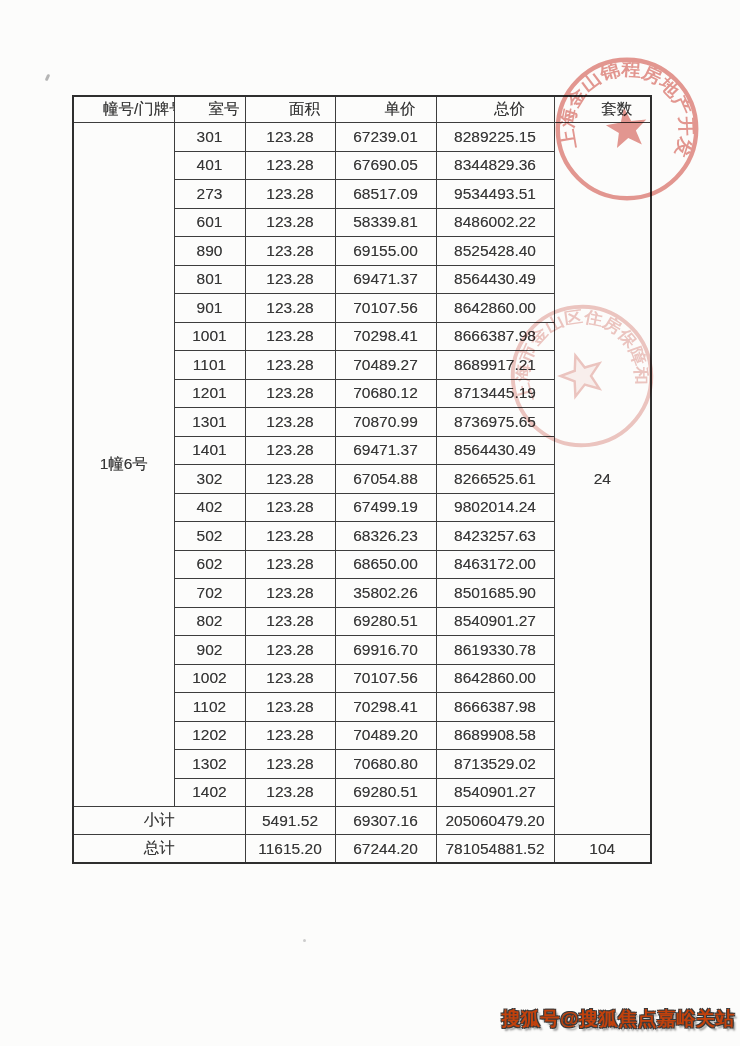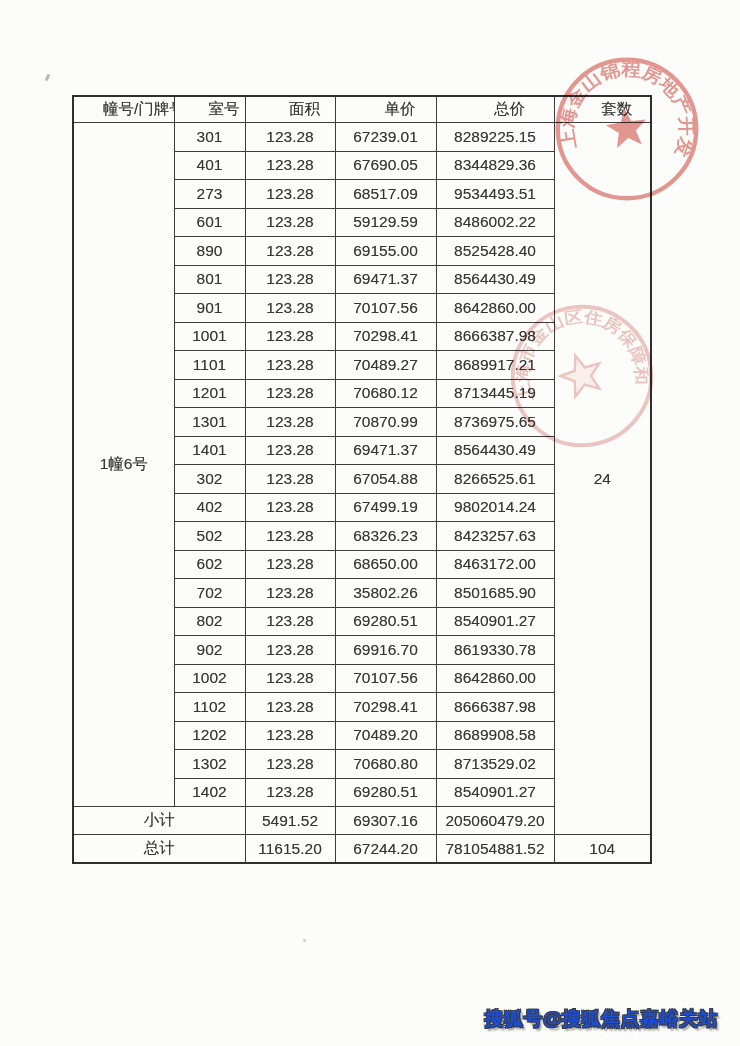--- a/index.html
+++ b/index.html
@@ -31,23 +31,23 @@
   
   .stamp{
     position:absolute;pointer-events:none;
     mix-blend-mode:multiply;
   }
   .stamp text{font-family:"DejaVu Sans","Liberation Sans",sans-serif;font-weight:600;}
   #stamp-company{left:549px;top:51px;opacity:.62;}
   #stamp-authority{left:504px;top:298px;opacity:.5;transform:rotate(-6deg);}
   
   .watermark{
-    position:absolute;right:22px;top:1006px;
+    position:absolute;right:5px;top:1006px;
     font-size:19px;font-weight:700;letter-spacing:.5px;
-    color:#1d4ed8;
+    color:#c2410c;
     text-shadow:-1px -1px 0 #3a3a3a,1px -1px 0 #3a3a3a,-1px 1px 0 #3a3a3a,1px 1px 0 #3a3a3a,2.5px 2.5px 2px rgba(0,0,0,.4);
   }
   
   .speck-a{position:absolute;left:46px;top:74px;width:3px;height:7px;background:#8f8f8f;opacity:.65;transform:rotate(25deg);border-radius:2px;}
   .speck-b{position:absolute;left:303px;top:939px;width:3px;height:3px;background:#b8b8b8;opacity:.7;border-radius:50%;}
 </style>
 </head>
 <body>
 
 <table class="doc-table">
@@ -86,21 +86,21 @@
       </tr>
       <tr>
         <td>273</td>
         <td>123.28</td>
         <td>68517.09</td>
         <td>9534493.51</td>
       </tr>
       <tr>
         <td>601</td>
         <td>123.28</td>
-        <td>59129.59</td>
+        <td>58339.81</td>
         <td>8486002.22</td>
       </tr>
       <tr>
         <td>890</td>
         <td>123.28</td>
         <td>69155.00</td>
         <td>8525428.40</td>
       </tr>
       <tr>
         <td>801</td>

